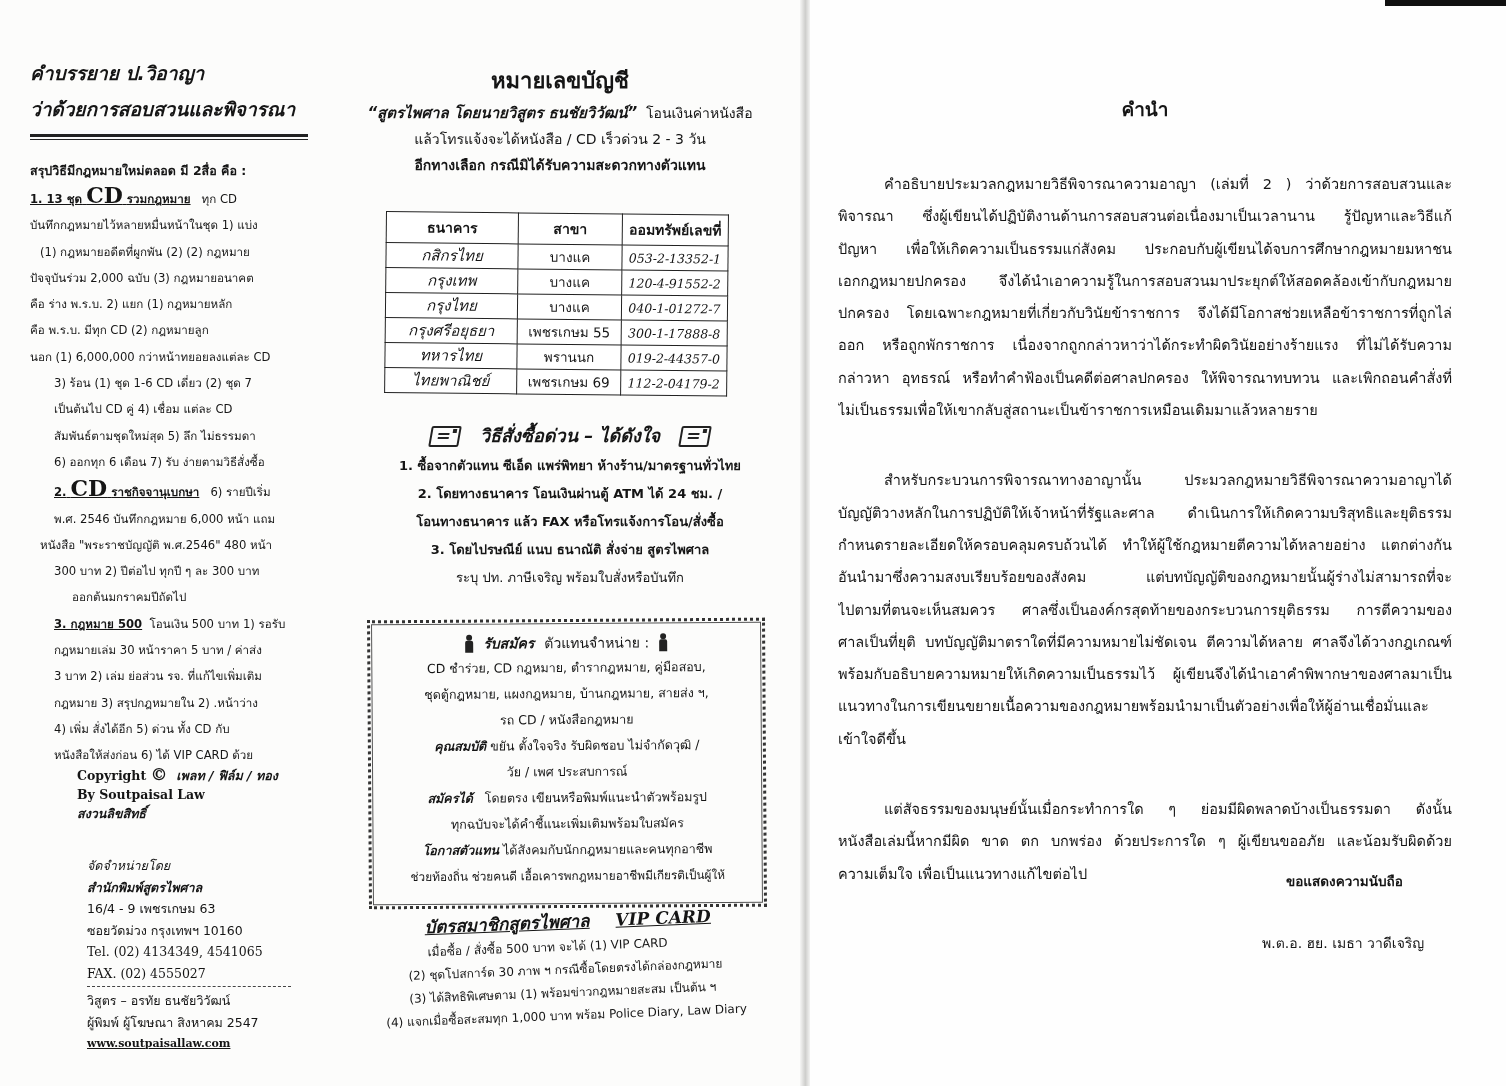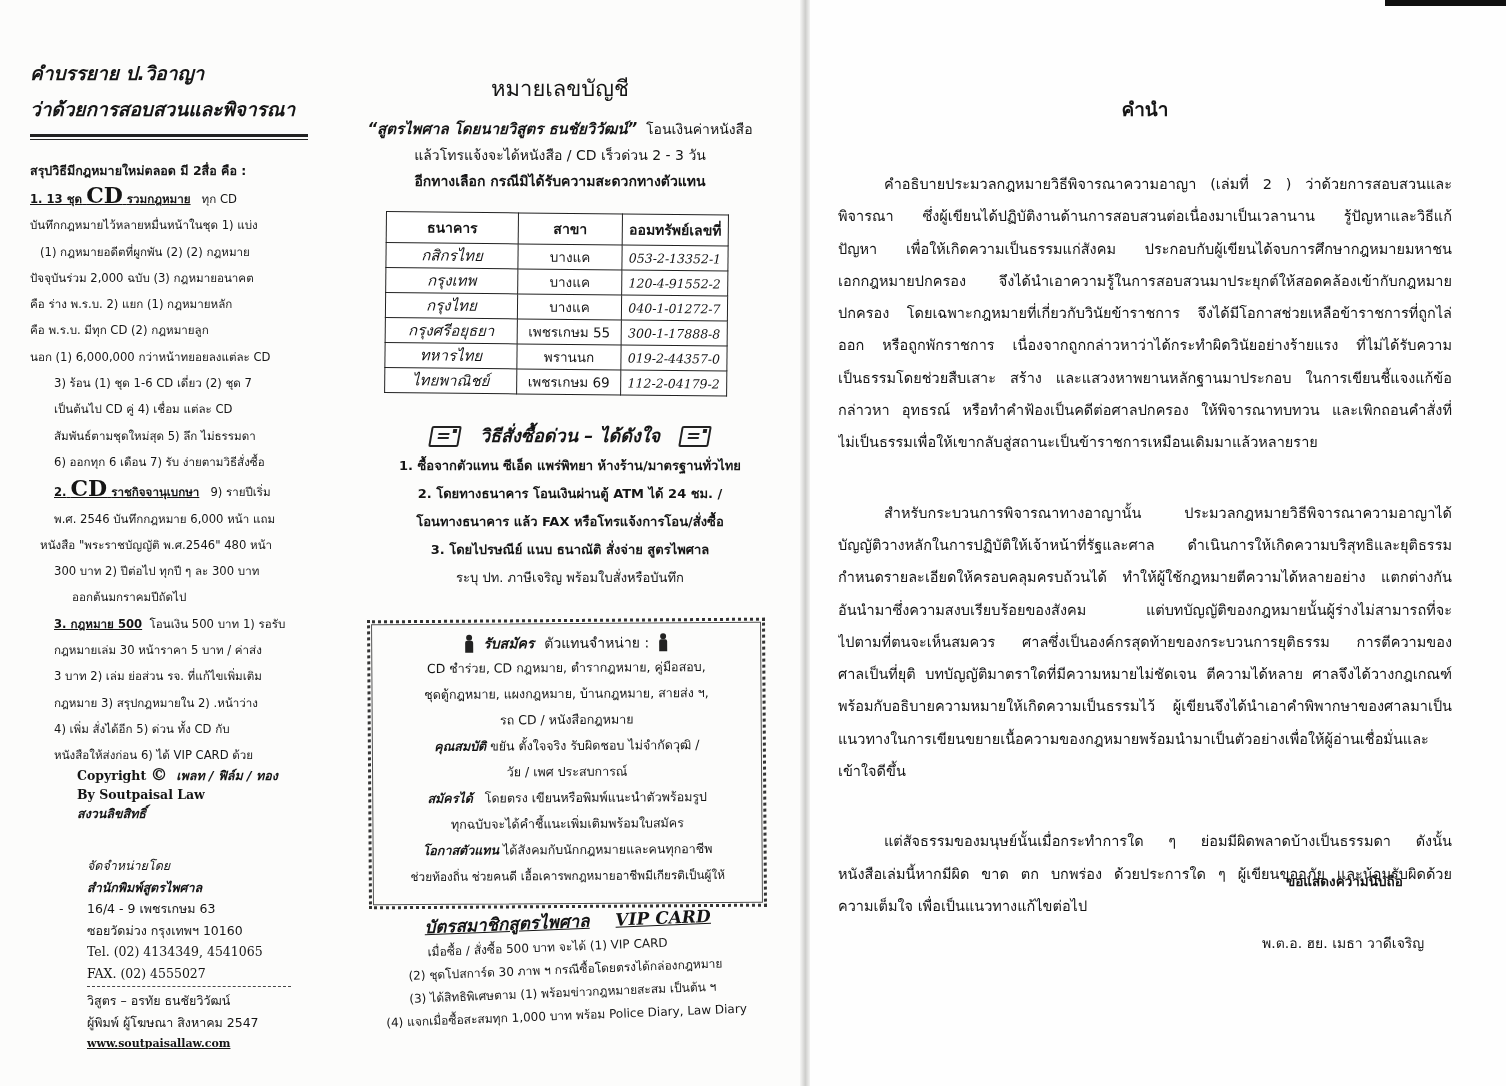--- a/index.html
+++ b/index.html
@@ -26,21 +26,21 @@
   .copyright { position:absolute; left:77px; top:765px; font-family:"DejaVu Serif", serif; font-weight:bold; font-size:12.5px; line-height:19px; }
   .copyright .th { font-style:italic; font-family:"DejaVu Sans", sans-serif; font-weight:bold; }
   .dist { position:absolute; left:87px; top:855px; font-size:12.5px; line-height:21.5px; white-space:nowrap; }
   .dist .bi { font-style:italic; font-weight:bold; }
   .dist .ital { font-style:italic; }
   .dist .dash-rule { width:204px; border-top:1px dashed #444; margin:2px 0 3px; }
   .dist .web { font-family:"DejaVu Serif", serif; font-weight:bold; font-size:11px; text-decoration:underline; }
 
   
   .col2 { position:absolute; left:340px; top:62px; width:440px; text-align:center; }
-  .col2 .title { font-size:22px; font-weight:normal; line-height:38px; margin:8px; }
+  .col2 .title { font-size:22px; font-weight:bold; line-height:38px; margin:0; }
   .col2 .line { font-size:14px; line-height:26px; white-space:nowrap; }
   .col2 .line .q { font-style:italic; font-weight:bold; font-size:15px; }
   .bank-table { position:absolute; left:386px; top:211px; border-collapse:collapse; transform:rotate(0.6deg); transform-origin:left top; background:#fff; }
   .bank-table th, .bank-table td { border:1.5px solid #222; padding:0 6px; height:24px; font-size:13.5px; text-align:center; white-space:nowrap; }
   .bank-table th { height:30px; font-weight:bold; font-size:14px; }
   .bank-table td.bank { font-style:italic; font-size:15px; }
   .bank-table td.acct { font-style:italic; font-family:"DejaVu Serif", serif; font-size:12.5px; }
   .bank-table col.c1 { width:132px; } .bank-table col.c2 { width:104px; } .bank-table col.c3 { width:106px; }
 
   .order { position:absolute; left:360px; top:420px; width:420px; text-align:center; }
@@ -96,21 +96,21 @@
   <div class="p">คือ  ร่าง  พ.ร.บ.   2)  แยก  (1)  กฎหมายหลัก</div>
   <div class="p">คือ  พ.ร.บ.  มีทุก   CD     (2)  กฎหมายลูก</div>
   <div class="p">นอก (1) 6,000,000 กว่าหน้าทยอยลงแต่ละ CD</div>
   <div class="p indent">3) ร้อน  (1)  ชุด 1-6 CD เดี่ยว    (2)  ชุด 7</div>
   <div class="p indent">เป็นต้นไป  CD คู่     4)  เชื่อม   แต่ละ  CD</div>
   <div class="p indent">สัมพันธ์ตามชุดใหม่สุด     5)   ลึก   ไม่ธรรมดา</div>
   <div class="p indent">6)  ออกทุก  6  เดือน   7) รับ  ง่ายตามวิธีสั่งซื้อ</div>
 
   <div class="p indent">
     <span class="sec-title"><span>2.</span> <span class="big">CD</span> <span>ราชกิจจานุเบกษา</span></span>
-    &nbsp; <span>9)  รายปีเริ่ม</span>
+    &nbsp; <span>6)  รายปีเริ่ม</span>
   </div>
   <div class="p indent">พ.ศ. 2546  บันทึกกฎหมาย  6,000 หน้า  แถม</div>
   <div class="p indent2">หนังสือ "พระราชบัญญัติ  พ.ศ.2546"  480 หน้า</div>
   <div class="p indent">300 บาท    2)  ปีต่อไป  ทุกปี ๆ ละ  300 บาท</div>
   <div class="p indent" style="padding-left:42px">ออกต้นมกราคมปีถัดไป</div>
 
   <div class="p indent">
     <span class="sec-title">3.  กฎหมาย 500</span>
     &nbsp;<span>โอนเงิน 500 บาท  1) รอรับ</span>
   </div>
@@ -236,21 +236,20 @@
 </div>
 
 <div class="preface">
   <div class="ptitle">คำนำ</div>
   <div class="row first">คำอธิบายประมวลกฎหมายวิธีพิจารณาความอาญา (เล่มที่ 2 ) ว่าด้วยการสอบสวนและ</div>
   <div class="row">พิจารณา   ซึ่งผู้เขียนได้ปฏิบัติงานด้านการสอบสวนต่อเนื่องมาเป็นเวลานาน   รู้ปัญหาและวิธีแก้</div>
   <div class="row">ปัญหา   เพื่อให้เกิดความเป็นธรรมแก่สังคม   ประกอบกับผู้เขียนได้จบการศึกษากฎหมายมหาชน</div>
   <div class="row">เอกกฎหมายปกครอง  จึงได้นำเอาความรู้ในการสอบสวนมาประยุกต์ให้สอดคล้องเข้ากับกฎหมาย</div>
   <div class="row">ปกครอง  โดยเฉพาะกฎหมายที่เกี่ยวกับวินัยข้าราชการ  จึงได้มีโอกาสช่วยเหลือข้าราชการที่ถูกไล่</div>
   <div class="row">ออก  หรือถูกพักราชการ  เนื่องจากถูกกล่าวหาว่าได้กระทำผิดวินัยอย่างร้ายแรง  ที่ไม่ได้รับความ</div>
-  <div class="row">เป็นธรรมโดยช่วยสืบเสาะ สร้าง และแสวงหาพยานหลักฐานมาประกอบ ในการเขียนชี้แจงแก้ข้อ</div>
   <div class="row">กล่าวหา อุทธรณ์ หรือทำคำฟ้องเป็นคดีต่อศาลปกครอง ให้พิจารณาทบทวน และเพิกถอนคำสั่งที่</div>
   <div class="row last">ไม่เป็นธรรมเพื่อให้เขากลับสู่สถานะเป็นข้าราชการเหมือนเดิมมาแล้วหลายราย</div>
   <div class="row first">สำหรับกระบวนการพิจารณาทางอาญานั้น  ประมวลกฎหมายวิธีพิจารณาความอาญาได้</div>
   <div class="row">บัญญัติวางหลักในการปฏิบัติให้เจ้าหน้าที่รัฐและศาล  ดำเนินการให้เกิดความบริสุทธิและยุติธรรม</div>
   <div class="row">กำหนดรายละเอียดให้ครอบคลุมครบถ้วนได้  ทำให้ผู้ใช้กฎหมายตีความได้หลายอย่าง แตกต่างกัน</div>
   <div class="row">อันนำมาซึ่งความสงบเรียบร้อยของสังคม  แต่บทบัญญัติของกฎหมายนั้นผู้ร่างไม่สามารถที่จะ</div>
   <div class="row">ไปตามที่ตนจะเห็นสมควร  ศาลซึ่งเป็นองค์กรสุดท้ายของกระบวนการยุติธรรม  การตีความของ</div>
   <div class="row">ศาลเป็นที่ยุติ บทบัญญัติมาตราใดที่มีความหมายไม่ชัดเจน ตีความได้หลาย ศาลจึงได้วางกฎเกณฑ์</div>
   <div class="row">พร้อมกับอธิบายความหมายให้เกิดความเป็นธรรมไว้ ผู้เขียนจึงได้นำเอาคำพิพากษาของศาลมาเป็น</div>
   <div class="row">แนวทางในการเขียนขยายเนื้อความของกฎหมายพร้อมนำมาเป็นตัวอย่างเพื่อให้ผู้อ่านเชื่อมั่นและ</div>

